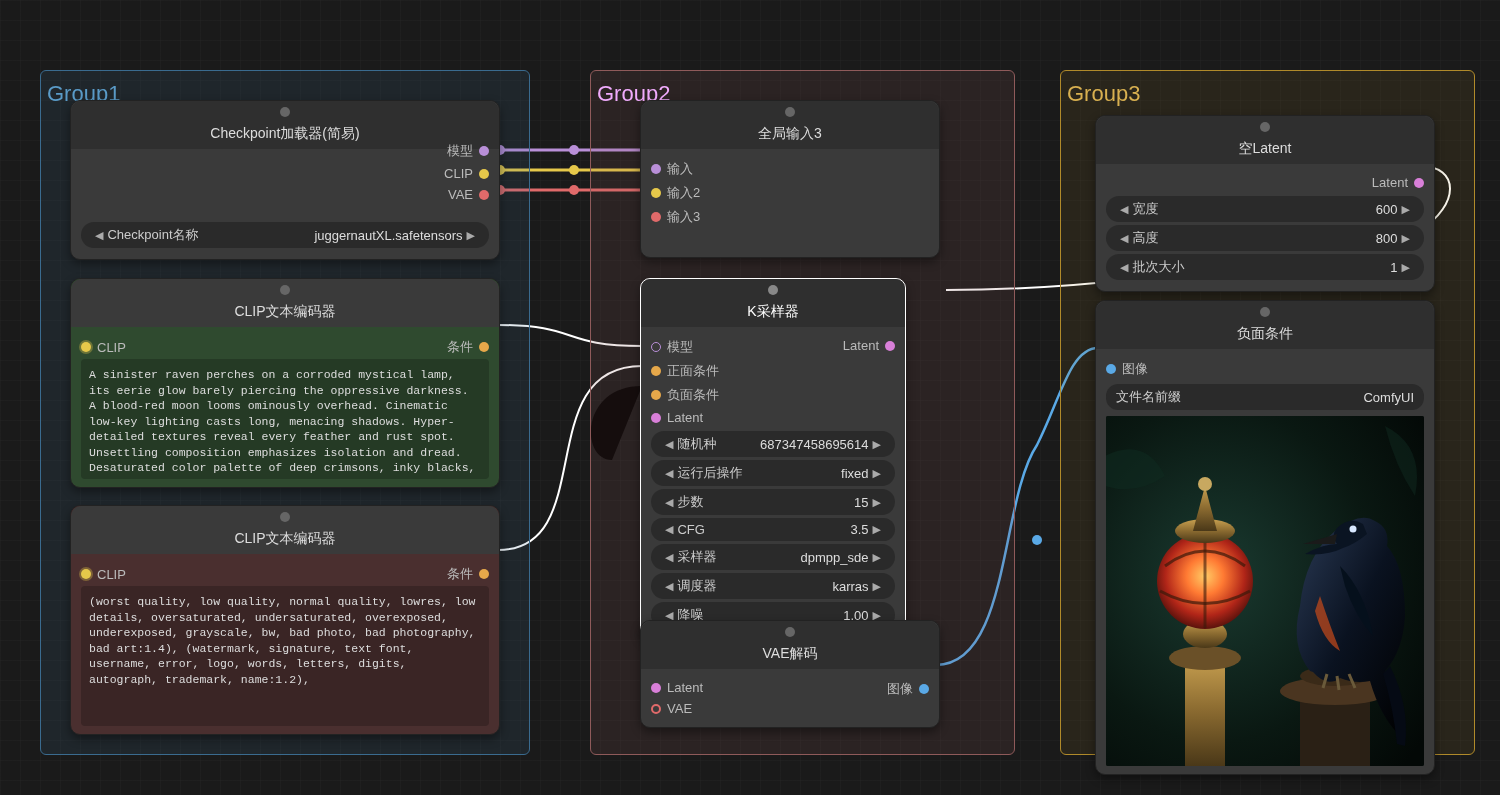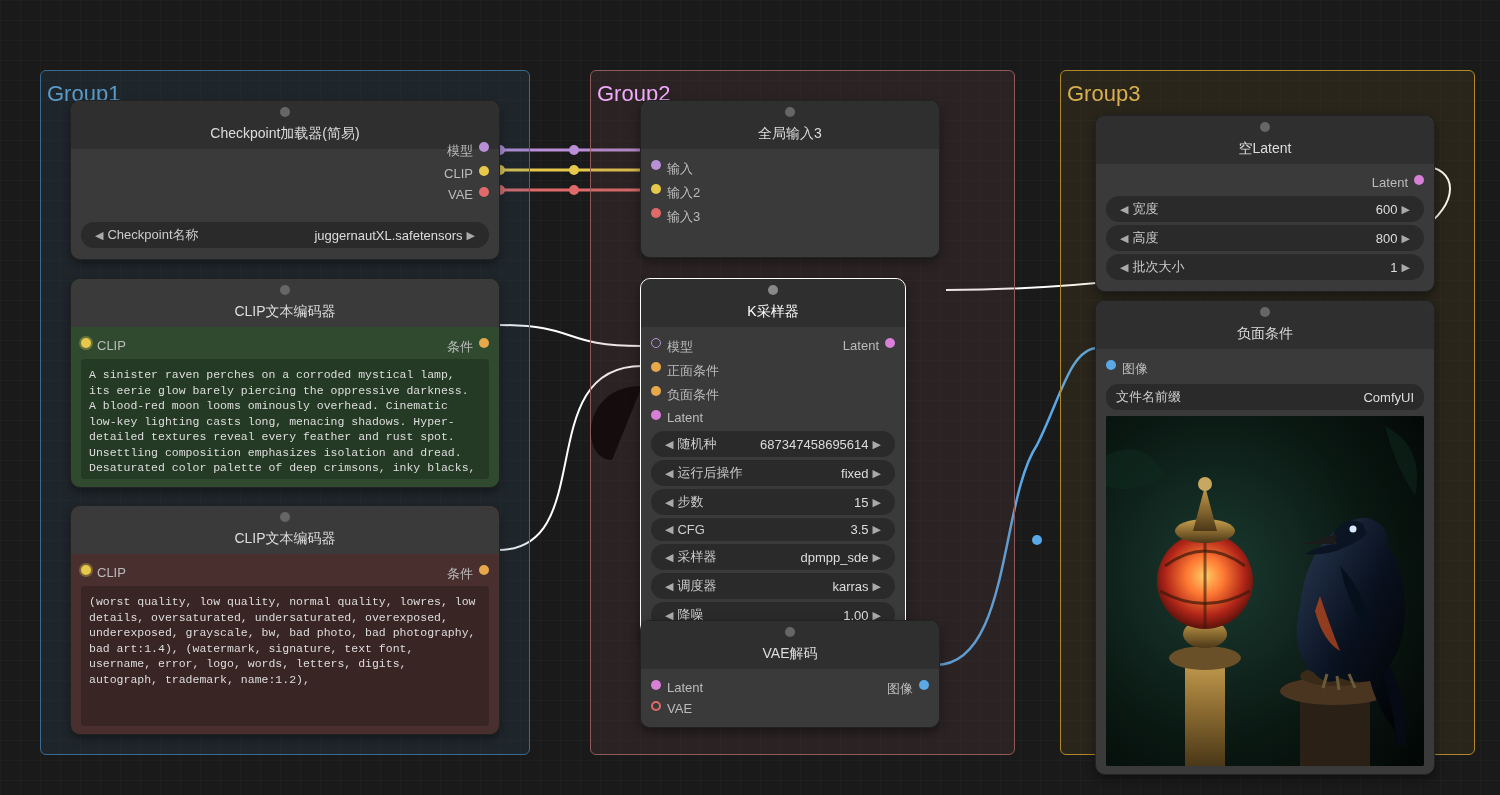--- a/index.html
+++ b/index.html
@@ -39,21 +39,21 @@
   padding: 6px 12px;
   display: flex; align-items: center; gap: 8px;
   color: #ddd; font-size: 14px; flex-direction: column;
 }
 .node-header .dot-hdr {
   width: 10px; height: 10px; border-radius: 50%;
   background: #666;
 }
 .node-body { padding: 8px 10px; }
 .port-row {
-  display: flex; align-items: flex-start; gap: 6px;
+  display: flex; align-items: center; gap: 6px;
   padding: 3px 0;
   font-size: 13px; color: #bbb;
 }
 .port-row.right { justify-content: flex-end; }
 .port-dot {
   width: 10px; height: 10px; border-radius: 50%;
   border: 1.5px solid #888;
   flex-shrink: 0;
 }
 .port-dot.fill { border: none; }

